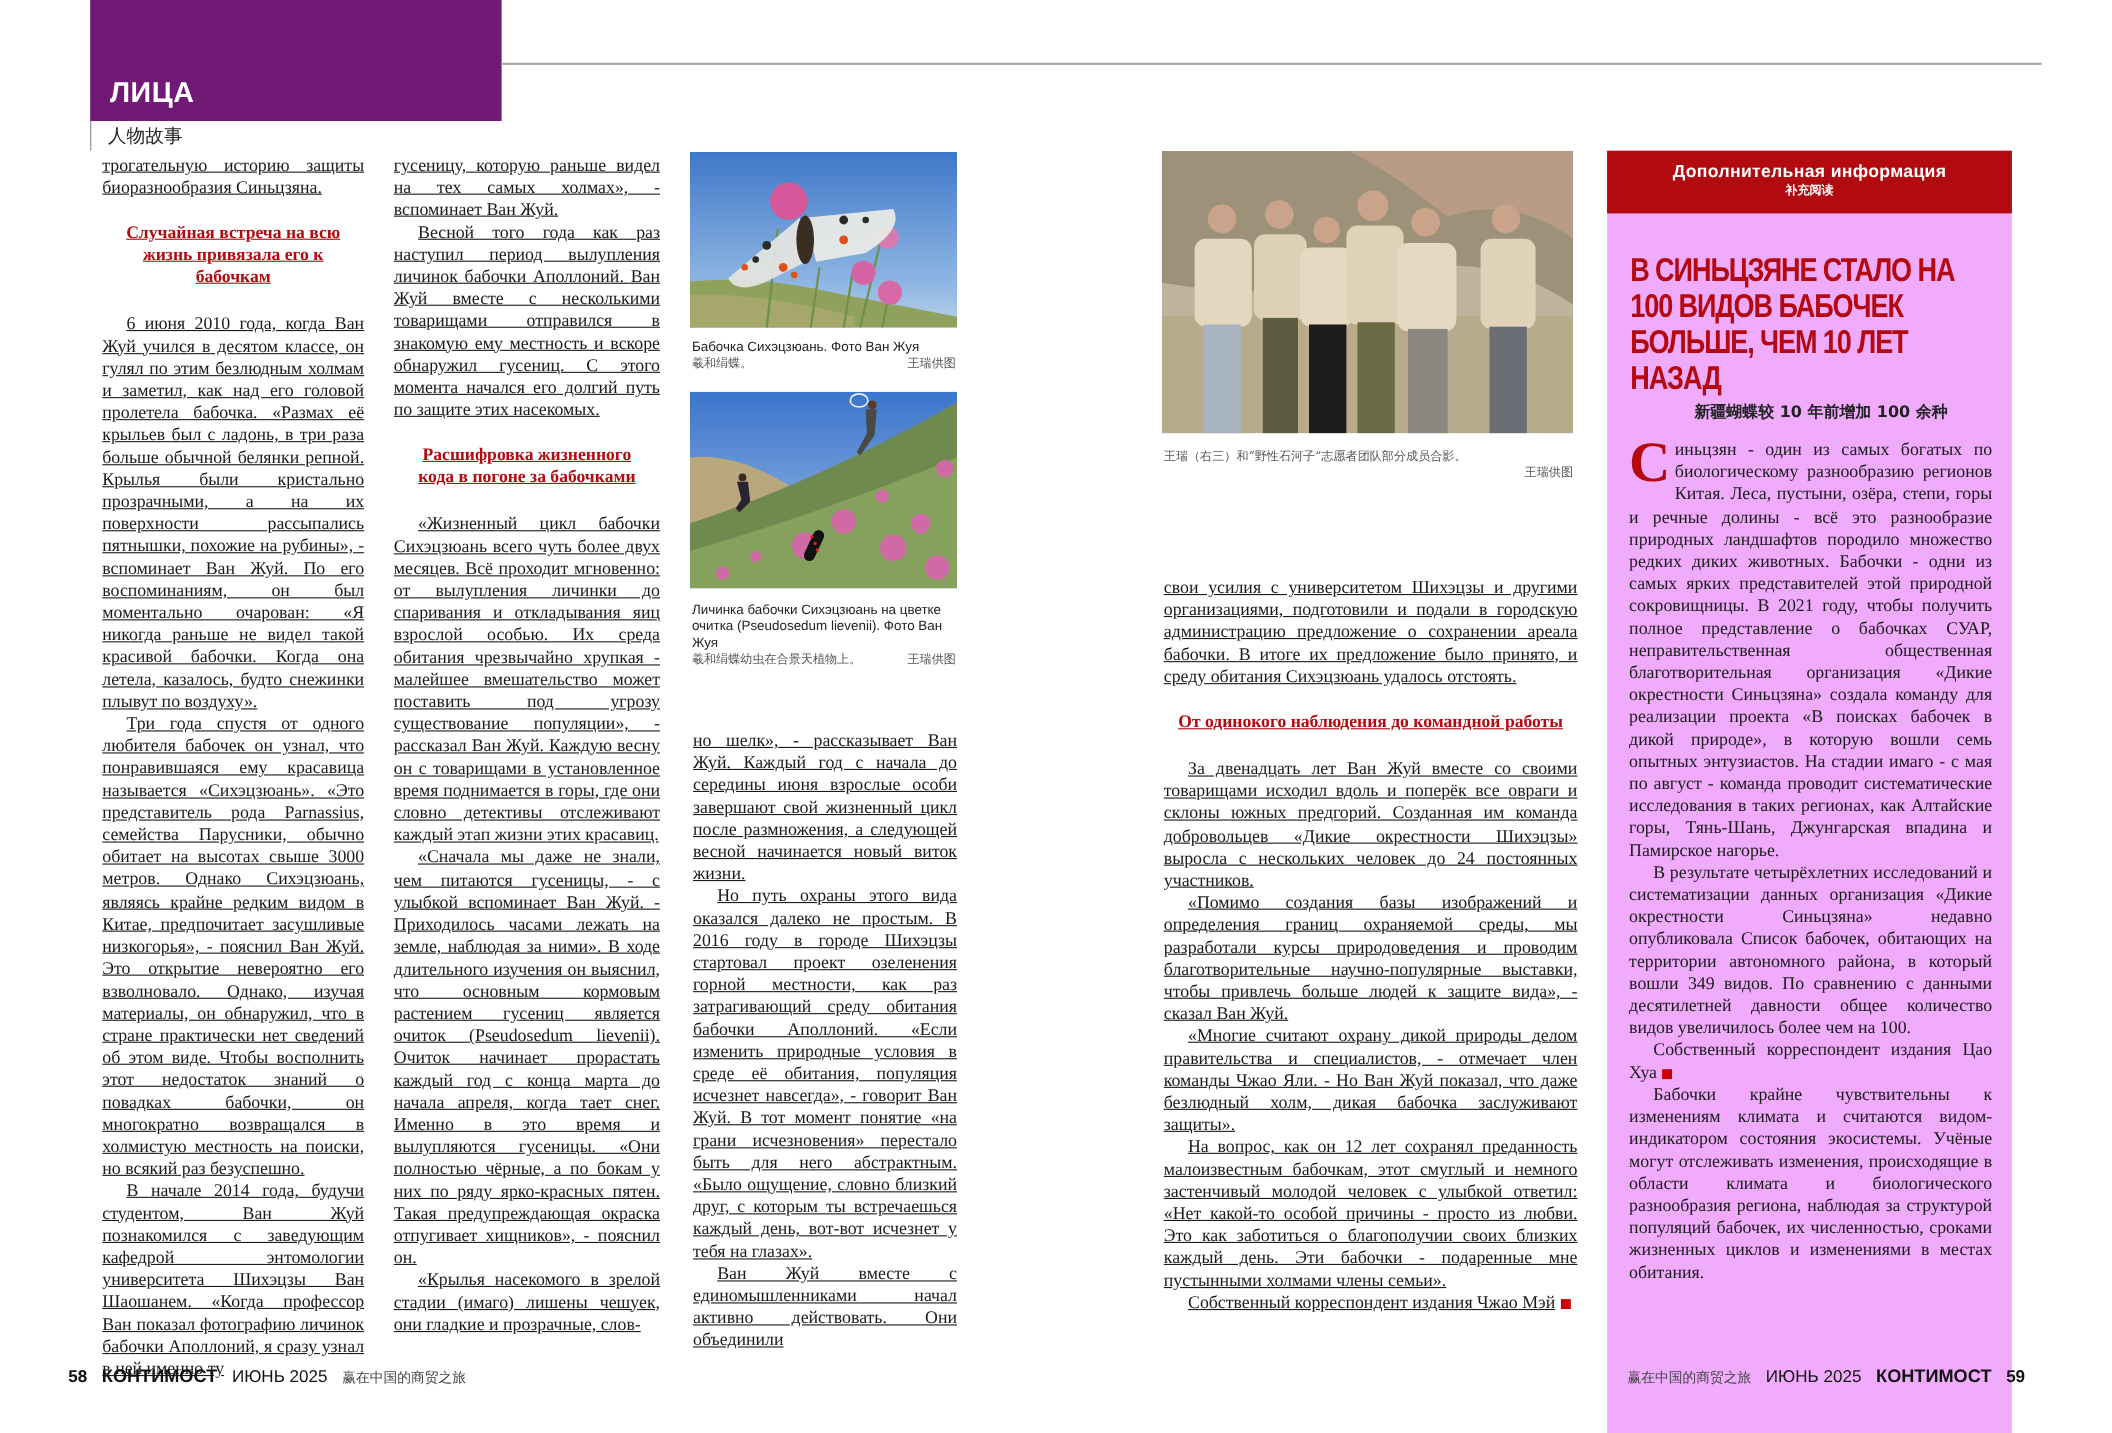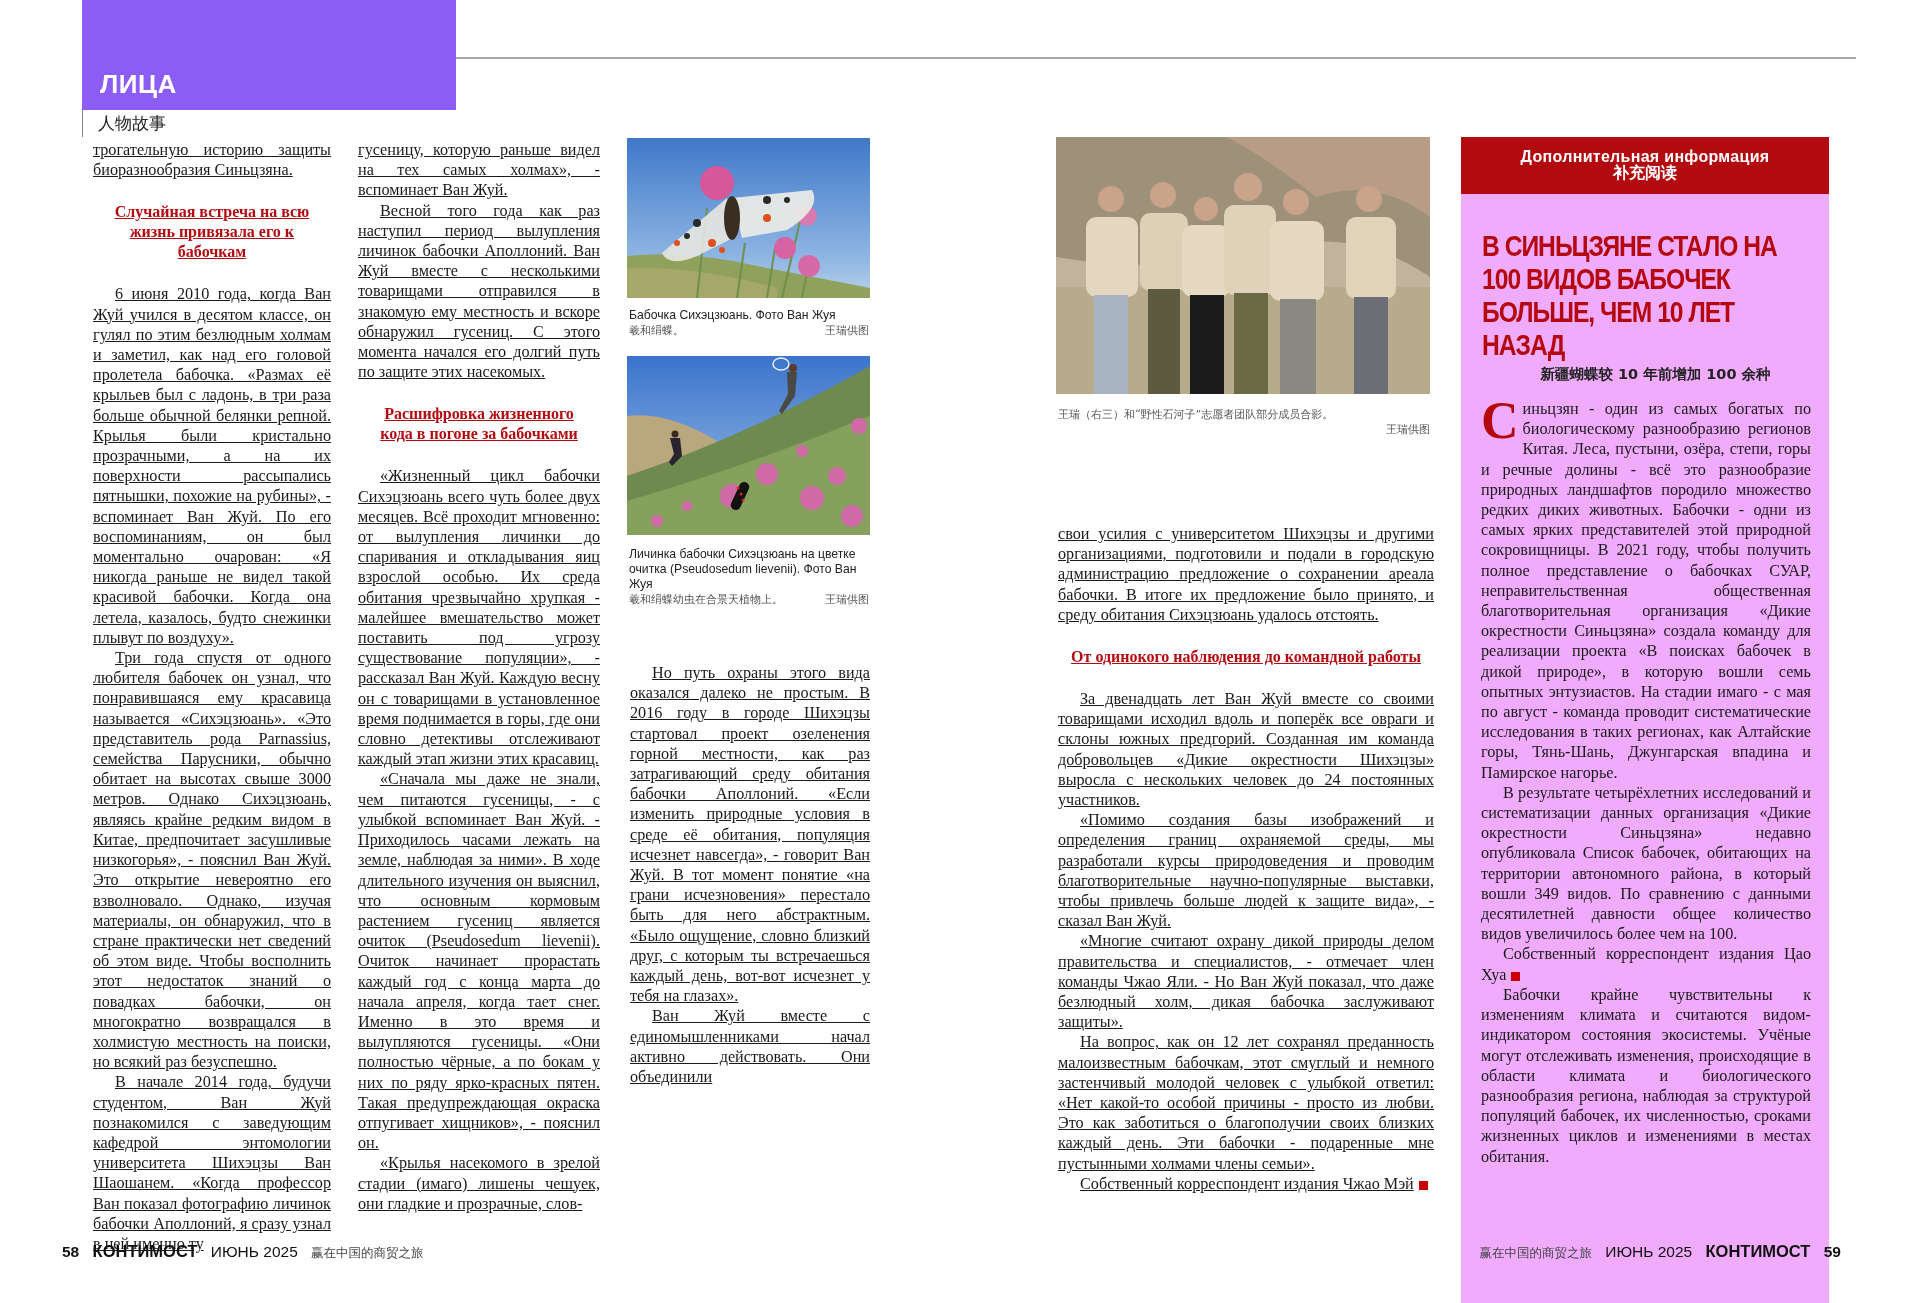--- a/index.html
+++ b/index.html
@@ -2,21 +2,21 @@
 <html><head>
 <meta charset="utf-8">
 <style>
   * { box-sizing: border-box; margin: 0; padding: 0; }
   html, body { width: 1920px; height: 1303px; background: #ffffff; overflow: hidden; }
   body { position: relative; font-family: "Liberation Serif", "DejaVu Serif", serif; color: #1a1a1a; }
 
   .abs { position: absolute; }
 
   
-  .section-block { left: 82px; top: 0; width: 374px; height: 110px; background: #8b5cf6; }
+  .section-block { left: 82px; top: 0; width: 374px; height: 110px; background: #701a75; }
   .section-title { position: absolute; left: 18px; bottom: 10px; color: #fff; font-family: "Liberation Sans", sans-serif; font-weight: bold; font-size: 26px; letter-spacing: 0.5px; }
   .header-rule { left: 456px; top: 57px; width: 1400px; height: 2px; background: #a7a7a7; }
   .section-cn { left: 98px; top: 112px; font-family: "DejaVu Sans", sans-serif; font-size: 17px; color: #222; }
   .section-vrule { left: 82px; top: 110px; width: 1px; height: 27px; background: #888; }
 
   
   .col { font-size: 16.2px; line-height: 20.2px; text-align: justify; hyphens: manual; }
   .col p { text-indent: 22px; text-decoration: underline; }
   .col p.noindent { text-indent: 0; }
   .subhead { color: #b4090f; font-weight: bold; text-align: center; font-size: 16px; line-height: 20px; margin: 22px 10px 22px; text-indent: 0 !important; }
@@ -38,21 +38,21 @@
   .cap1 { left: 629px; top: 308px; width: 240px; }
   .cap2 { left: 629px; top: 547px; width: 240px; }
   .cap3 { left: 1058px; top: 407px; width: 372px; }
   .cap3 .caption-cn { display: block; }
   .cap3 .credit { text-align: right; display: block; }
 
   
   .sidebar { left: 1461px; top: 137px; width: 368px; height: 1257px; background: #f0abfc; }
   .sidebar-head { width: 100%; height: 57px; background: #b30a0f; color: #fff; text-align: center; font-family: "Liberation Sans", sans-serif; padding-top: 11px; }
   .sidebar-head .ru { font-weight: bold; font-size: 16px; line-height: 18px; letter-spacing: 0.3px; }
-  .sidebar-head .cn { font-weight: bold; font-size: 16px; line-height: 14px; font-family: "DejaVu Sans", sans-serif; }
+  .sidebar-head .cn { font-weight: bold; font-size: 11px; line-height: 14px; font-family: "DejaVu Sans", sans-serif; }
   .sidebar-title { margin: 35px 18px 0 21px; color: #b4090f; font-family: "Liberation Sans", sans-serif; font-weight: bold; font-size: 30px; line-height: 33px; letter-spacing: -1.2px; transform: scaleX(0.82); transform-origin: left top; width: 410px; text-transform: uppercase; }
   .sidebar-sub { margin: 4px 0 0 21px; font-family: "DejaVu Sans", sans-serif; font-weight: bold; font-size: 14.5px; color: #222; text-align: center; }
   .sidebar-body { position: absolute; left: 20px; top: 262px; width: 330px; font-size: 16.2px; line-height: 20.2px; text-align: justify; }
   .sidebar-body p { text-indent: 22px; }
   .sidebar-body p.first { text-indent: 0; }
   .dropcap { float: left; color: #b4090f; font-size: 52px; line-height: 40px; margin: 2px 4px 0 0; font-weight: bold; }
   .end-mark { display: inline-block; width: 9px; height: 9px; background: #c00; margin-left: 5px; vertical-align: -1px; }
 
   
   .footer { font-family: "Liberation Sans", sans-serif; font-size: 15.5px; color: #111; top: 1242px; white-space: nowrap; }
@@ -180,20 +180,21 @@
 </div>
 <div class="abs caption cap2">
   <div>Личинка бабочки Сихэцзюань на цветке очитка (Pseudosedum lievenii). Фото Ван Жуя</div>
   <div class="caption-cn">
     <span>羲和绢蝶幼虫在合景天植物上。</span>
     <span>王瑞供图</span>
   </div>
 </div>
 
 <div class="abs col col3">
+  <p class="noindent">но шелк», - рассказывает Ван Жуй. Каждый год с начала до середины июня взрослые особи завершают свой жизненный цикл после размножения, а следующей весной начинается новый виток жизни.</p>
   <p>Но путь охраны этого вида оказался далеко не простым. В 2016 году в городе Шихэцзы стартовал проект озеленения горной местности, как раз затрагивающий среду обитания бабочки Аполлоний. «Если изменить природные условия в среде её обитания, популяция исчезнет навсегда», - говорит Ван Жуй. В тот момент понятие «на грани исчезновения» перестало быть для него абстрактным. «Было ощущение, словно близкий друг, с которым ты встречаешься каждый день, вот-вот исчезнет у тебя на глазах».</p>
   <p>Ван Жуй вместе с единомышленниками начал активно действовать. Они объединили</p>
 </div>
 
 <div class="abs photo photo3">
   <svg viewBox="0 0 374 257" preserveAspectRatio="none">
     <rect width="374" height="257" fill="#c2b49c"></rect>
     <path d="M0 0 L374 0 L374 140 Q300 90 220 110 Q120 140 0 120 Z" fill="#9d9179"></path>
     <path d="M170 0 L374 0 L374 80 Q320 40 260 60 Q210 20 170 0 Z" fill="#b89c86"></path>
     <rect y="150" width="374" height="107" fill="#b7ab8b"></rect>

